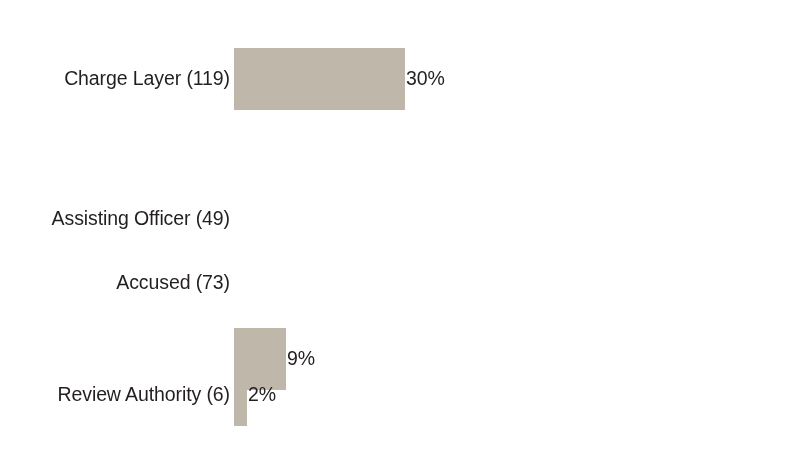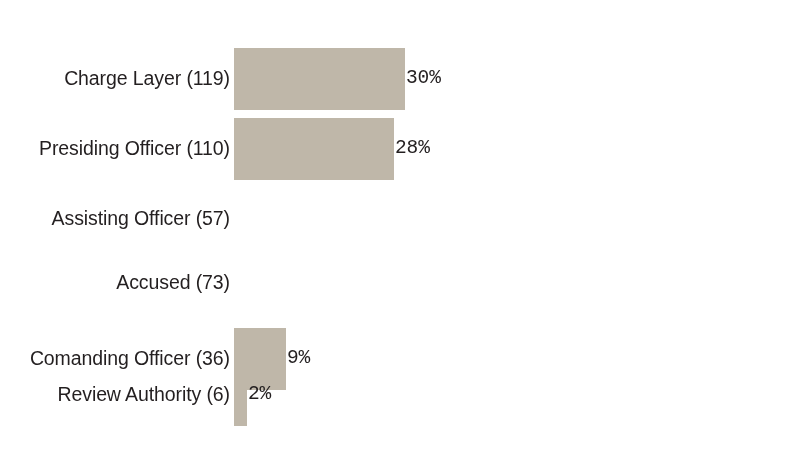--- a/index.html
+++ b/index.html
@@ -45,58 +45,50 @@
     display: flex;
     align-items: center;
   }
   .bar {
     height: 62px;
     background: #bfb7a9;
   }
   .value-label {
     color: #231f20;
     font-size: 19.5px;
-    font-family: Liberation Mono, monospace;
+    font-family: Liberation Sans, sans-serif;
     white-space: nowrap;
     line-height: 1;
     padding-left: 1px;
     letter-spacing: -0.1px;
   }
 </style>
 </head>
 <body>
 
 <div id="chart-root">
 
   <div class="bar-row" style="top:48px;height:62px;">
     <span class="cat-label">Charge Layer (119)</span>
     <span class="bar-wrap">
       <span class="bar" style="width:171px;"></span>
       <span class="value-label">30%</span>
     </span>
   </div>
 
-  <div class="bar-row" style="top:118px;height:62px;">
-    <span class="cat-label">Presiding Officer (110)</span>
-    <span class="bar-wrap">
-      <span class="bar" style="width:160px;"></span>
-      <span class="value-label">28%</span>
-    </span>
-  </div>
 
   <div class="bar-row" style="top:188px;height:62px;">
-    <span class="cat-label">Assisting Officer (57)</span>
+    <span class="cat-label">Assisting Officer (49)</span>
   </div>
 
   <div class="bar-row" style="top:252px;height:62px;">
     <span class="cat-label">Accused (73)</span>
   </div>
 
   <div class="bar-row" style="top:328px;height:62px;">
-    <span class="cat-label">Comanding Officer (36)</span>
     <span class="bar-wrap">
       <span class="bar" style="width:52px;"></span>
       <span class="value-label">9%</span>
     </span>
   </div>
 
   <div class="bar-row" style="top:364px;height:62px;">
     <span class="cat-label">Review Authority (6)</span>
     <span class="bar-wrap">
       <span class="bar" style="width:13px;"></span>

